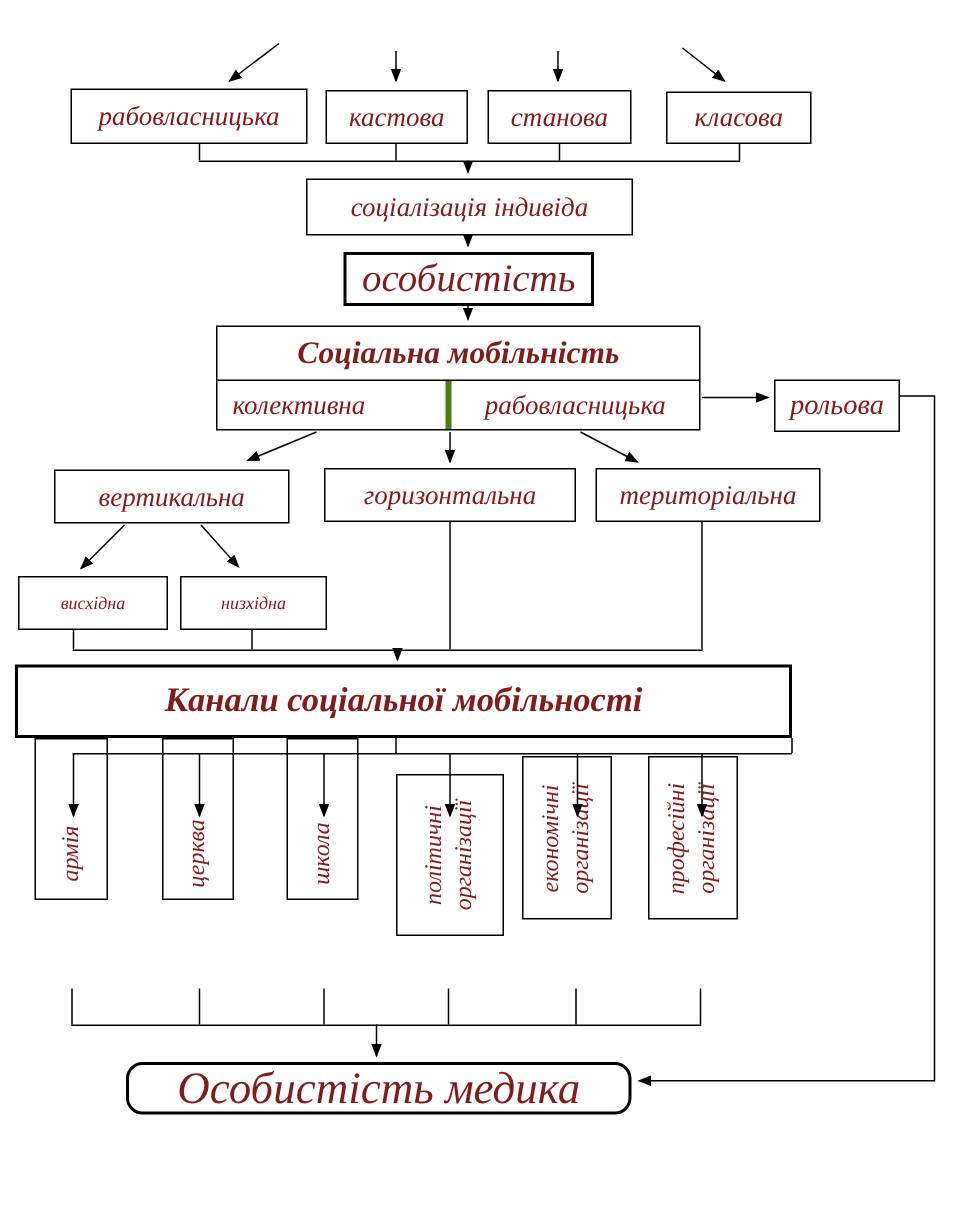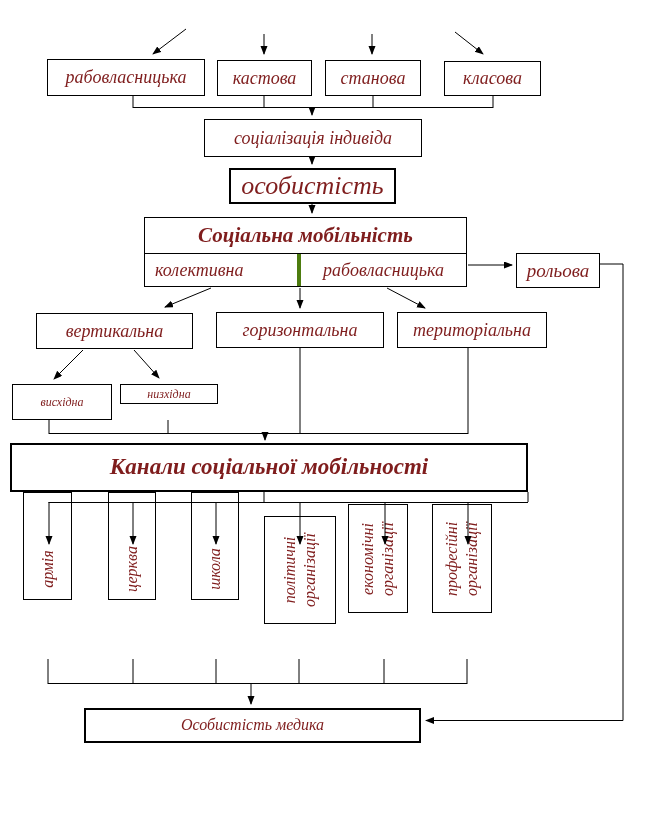--- a/index.html
+++ b/index.html
@@ -23,21 +23,21 @@
     box-sizing:border-box;
     line-height:1.05;
   }
   .thick{border-width:2px;}
   .fs18{font-size:18px;}
   .fs17{font-size:12px;}
   .fs19{font-size:19px;}
   .big{font-size:26px;}
   .hdr{font-size:21px;font-weight:bold;}
   .chan-title{font-size:23px;font-weight:bold;}
-  .medic{font-size:16px;}
+  .medic{font-size:30px;border-radius:11px;}
   
   #mobility{flex-direction:column;align-items:stretch;justify-content:flex-start;padding:0;}
   #mobility .mob-hdr{
     height:35px;border-bottom:1px solid #000;
     display:flex;align-items:center;justify-content:center;
   }
   #mobility .mob-row{flex:1;display:flex;}
   #mobility .mob-cell{display:flex;align-items:center;font-size:18px;}
   #mobility .mob-cell.left{width:156px;border-right:4px solid #4d7c0f;justify-content:flex-start;padding-left:10px;box-sizing:border-box;}
   #mobility .mob-cell.right{flex:1;justify-content:center;}
@@ -79,21 +79,21 @@
     </div>
   </div>
 
   <div class="box fs19" style="left:516px;top:253px;width:84px;height:35px;">рольова</div>
 
   <div class="box fs18" style="left:36px;top:313px;width:157px;height:36px;">вертикальна</div>
   <div class="box fs18" style="left:216px;top:312px;width:168px;height:36px;">горизонтальна</div>
   <div class="box fs18" style="left:397px;top:312px;width:150px;height:36px;">територіальна</div>
 
   <div class="box fs17" style="left:12px;top:384px;width:100px;height:36px;">висхідна</div>
-  <div class="box fs17" style="left:120px;top:384px;width:98px;height:20px;text-align:center;">низхідна</div>
+  <div class="box fs17" style="left:120px;top:384px;width:98px;height:36px;text-align:center;">низхідна</div>
 
   <div class="box chan-title thick" style="left:10px;top:443px;width:518px;height:49px;">Канали соціальної мобільності</div>
 
   <div class="vbox" style="left:23px;top:492px;width:49px;height:108px;">
     <span class="vtext low">армія</span>
   </div>
   <div class="vbox" style="left:108px;top:492px;width:48px;height:108px;">
     <span class="vtext low">церква</span>
   </div>
   <div class="vbox" style="left:191px;top:492px;width:48px;height:108px;">

